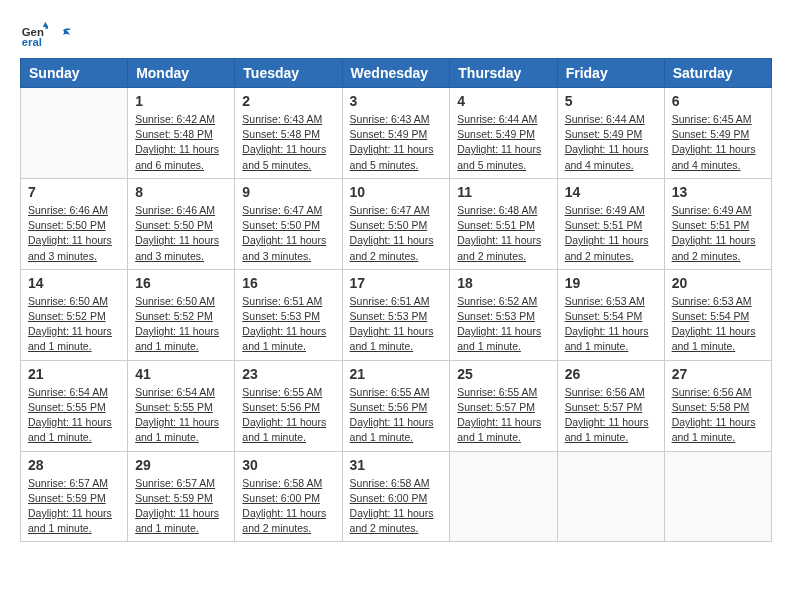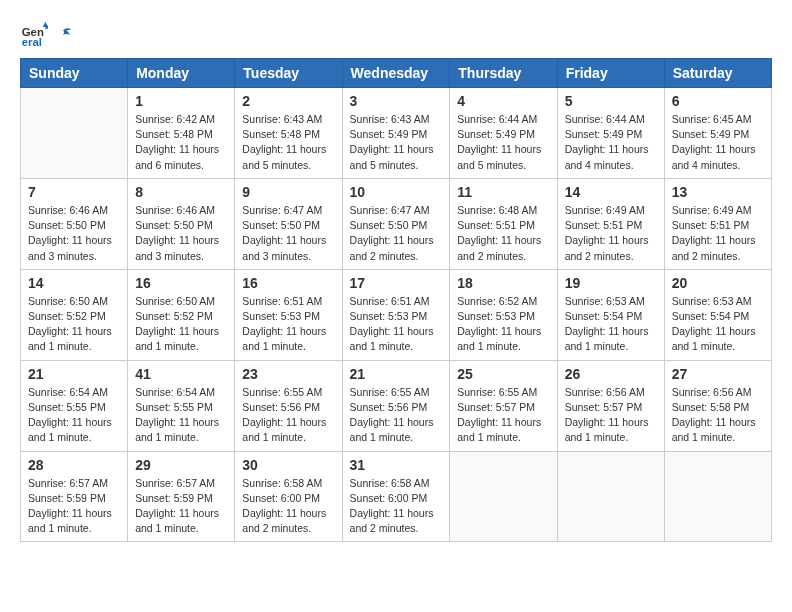--- a/index.html
+++ b/index.html
@@ -67,20 +67,21 @@
     .day-number {
       font-size: 14px;
       font-weight: bold;
       margin-bottom: 3px;
       display: block;
     }
     .day-info {
       font-size: 10.5px;
       line-height: 1.45;
       color: #333;
+      text-decoration: underline;
     }
   </style>
 </head>
 <body>
 
 <div class="header-area">
   <div class="logo">
     <svg class="logo-icon" viewBox="0 0 32 32" xmlns="http://www.w3.org/2000/svg">
       <text x="2" y="18" font-size="13" font-weight="bold" fill="#333">Gen</text>
       <text x="2" y="30" font-size="13" font-weight="bold" fill="#1a6bb5">eral</text>

